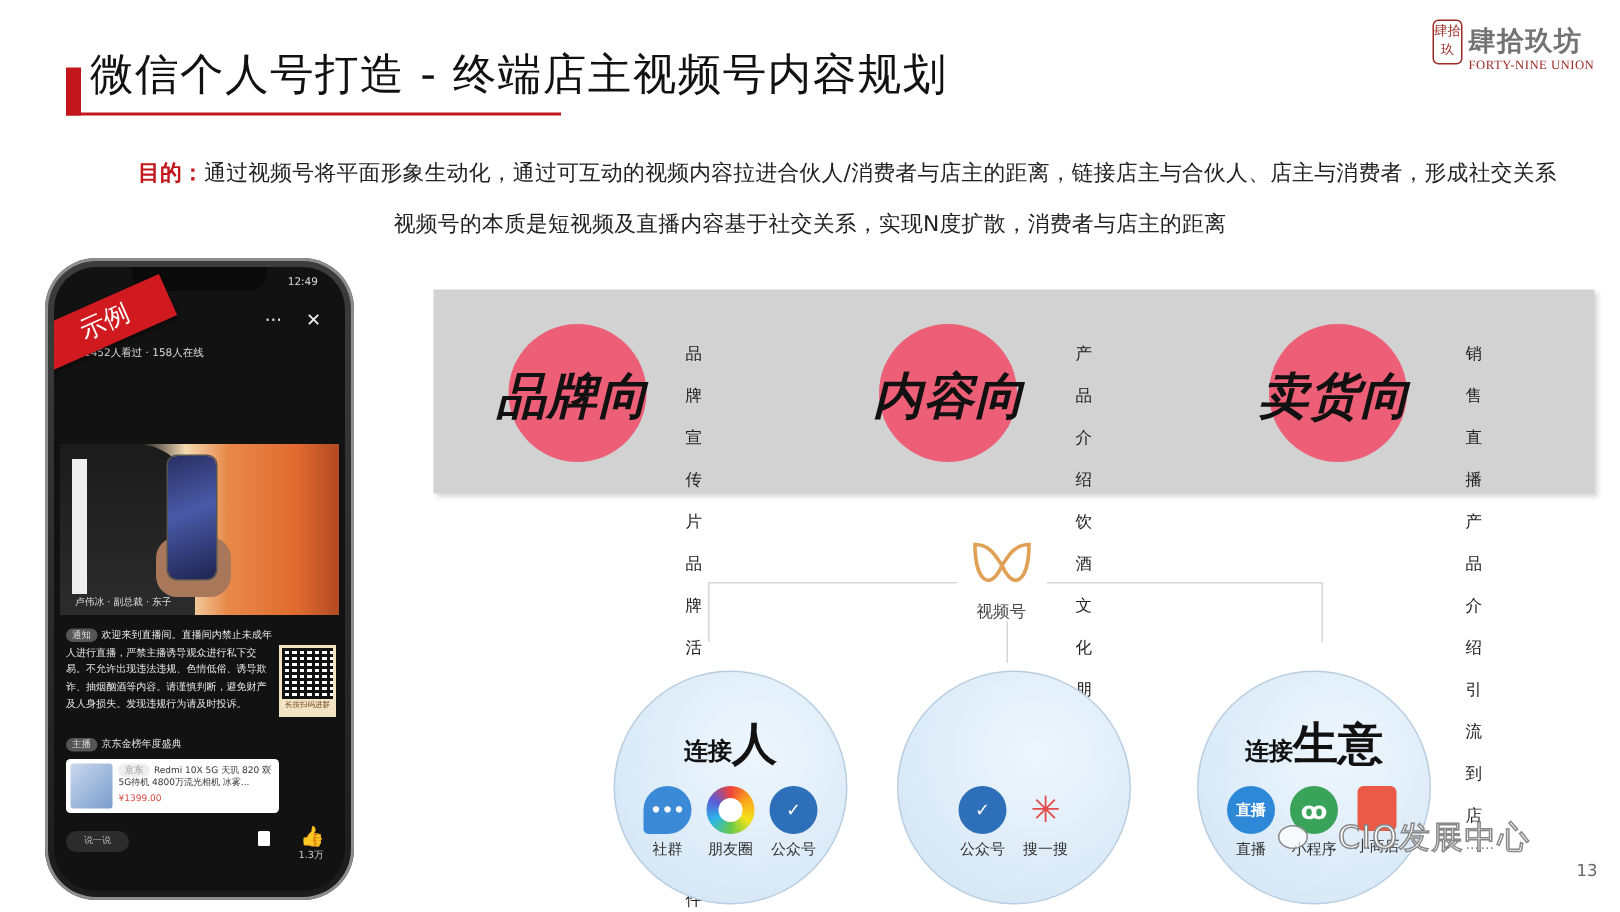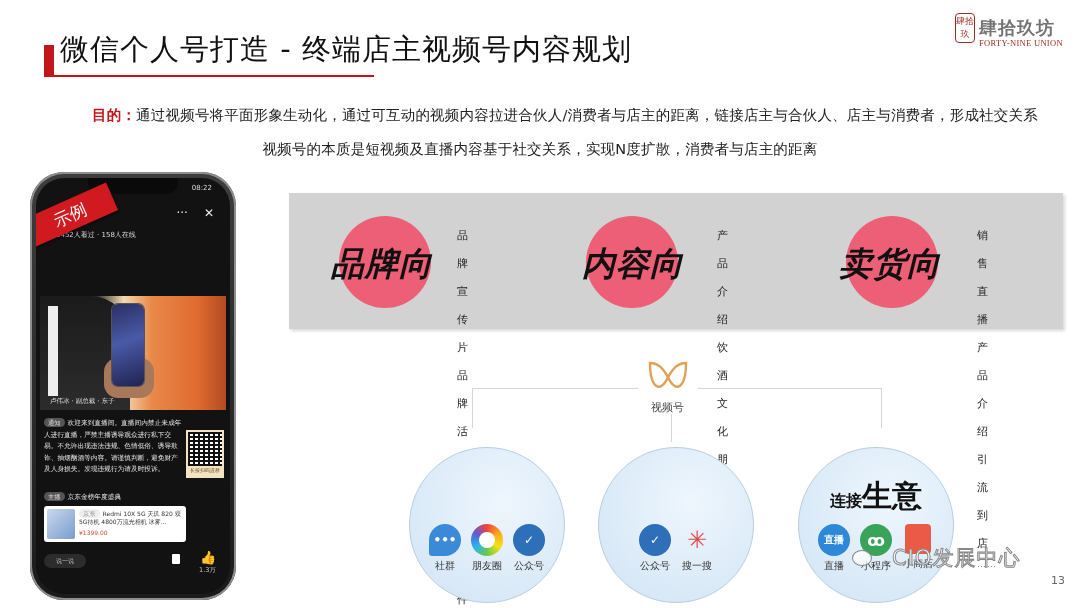--- a/index.html
+++ b/index.html
@@ -109,21 +109,21 @@
 </div>
 
 <div class="purpose">
   <span class="purpose-label">目的：</span><span>通过视频号将平面形象生动化，通过可互动的视频内容拉进合伙人/消费者与店主的距离，链接店主与合伙人、店主与消费者，形成社交关系</span>
 </div>
 <div class="purpose-2">视频号的本质是短视频及直播内容基于社交关系，实现N度扩散，消费者与店主的距离</div>
 
 <div class="phone">
   <div class="phone-screen">
     <div class="notch"></div>
-    <div class="status">08:22</div>
+    <div class="status">12:49</div>
     <div class="ribbon">示例</div>
     <div class="live-top-icons">
       <span>···</span>
       <span>✕</span>
     </div>
     <div class="viewer-count">1452人看过 · 158人在线</div>
     <div class="live-video">
       <div class="presenter">
           <div class="shirt"></div>
         </div>
@@ -196,20 +196,21 @@
 <div class="conn-line" style="left:698px; top:388px; width:184px; height:1px;"></div>
 <div class="conn-line" style="left:881px; top:388px; width:1px; height:40px;"></div>
 <div class="conn-line" style="left:671px; top:414px; width:1px; height:28px;"></div>
 
 <svg class="sph-logo" viewBox="0 0 44 40">
   <path d="M4 6 C 4 30, 14 38, 22 20 C 30 38, 40 30, 40 6 C 30 6, 26 14, 22 20 C 18 14, 14 6, 4 6 Z" fill="none" stroke="#e0a055" stroke-width="2.4"></path>
 </svg>
 <div class="sph-label">视频号</div>
 
 <div class="conn-circle" style="left:409px">
+  <div class="conn-title"><span class="small">连接</span><span class="big">人</span></div>
   <div class="conn-icons">
     <div class="conn-icon">
       <div class="ic ic-chat">•••</div>
       <div class="ic-label">社群</div>
     </div>
     <div class="conn-icon">
       <div class="ic ic-moments"></div>
       <div class="ic-label">朋友圈</div>
     </div>
     <div class="conn-icon">

